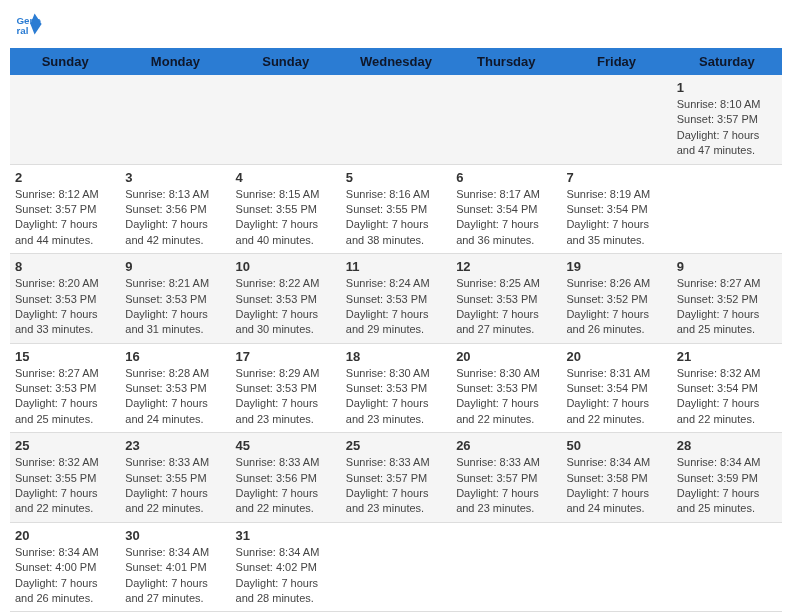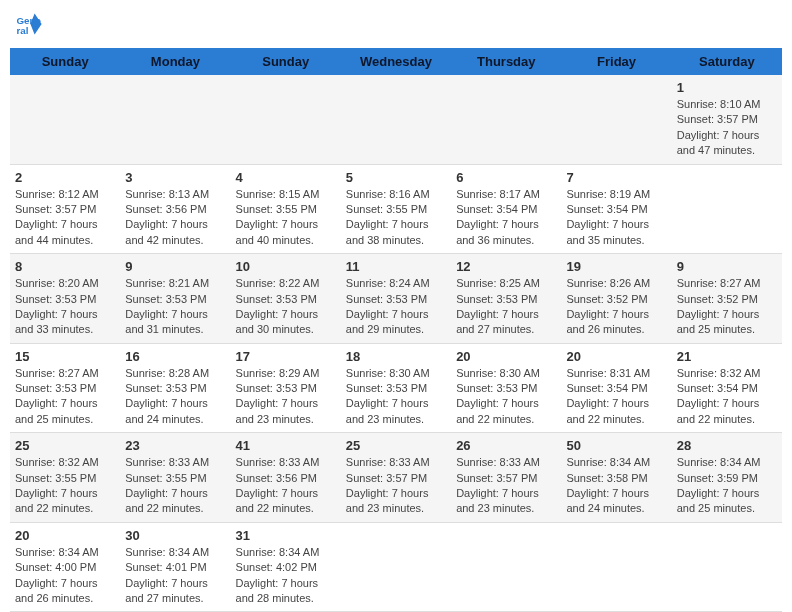--- a/index.html
+++ b/index.html
@@ -213,21 +213,21 @@
       <tr>
         <td>
           <span class="day-num">25</span>
           <div class="day-info">Sunrise: 8:32 AM<br>Sunset: 3:55 PM<br>Daylight: 7 hours and 22 minutes.</div>
         </td>
         <td>
           <span class="day-num">23</span>
           <div class="day-info">Sunrise: 8:33 AM<br>Sunset: 3:55 PM<br>Daylight: 7 hours and 22 minutes.</div>
         </td>
         <td>
-          <span class="day-num">41</span>
+          <span class="day-num">45</span>
           <div class="day-info">Sunrise: 8:33 AM<br>Sunset: 3:56 PM<br>Daylight: 7 hours and 22 minutes.</div>
         </td>
         <td>
           <span class="day-num">25</span>
           <div class="day-info">Sunrise: 8:33 AM<br>Sunset: 3:57 PM<br>Daylight: 7 hours and 23 minutes.</div>
         </td>
         <td>
           <span class="day-num">26</span>
           <div class="day-info">Sunrise: 8:33 AM<br>Sunset: 3:57 PM<br>Daylight: 7 hours and 23 minutes.</div>
         </td>

